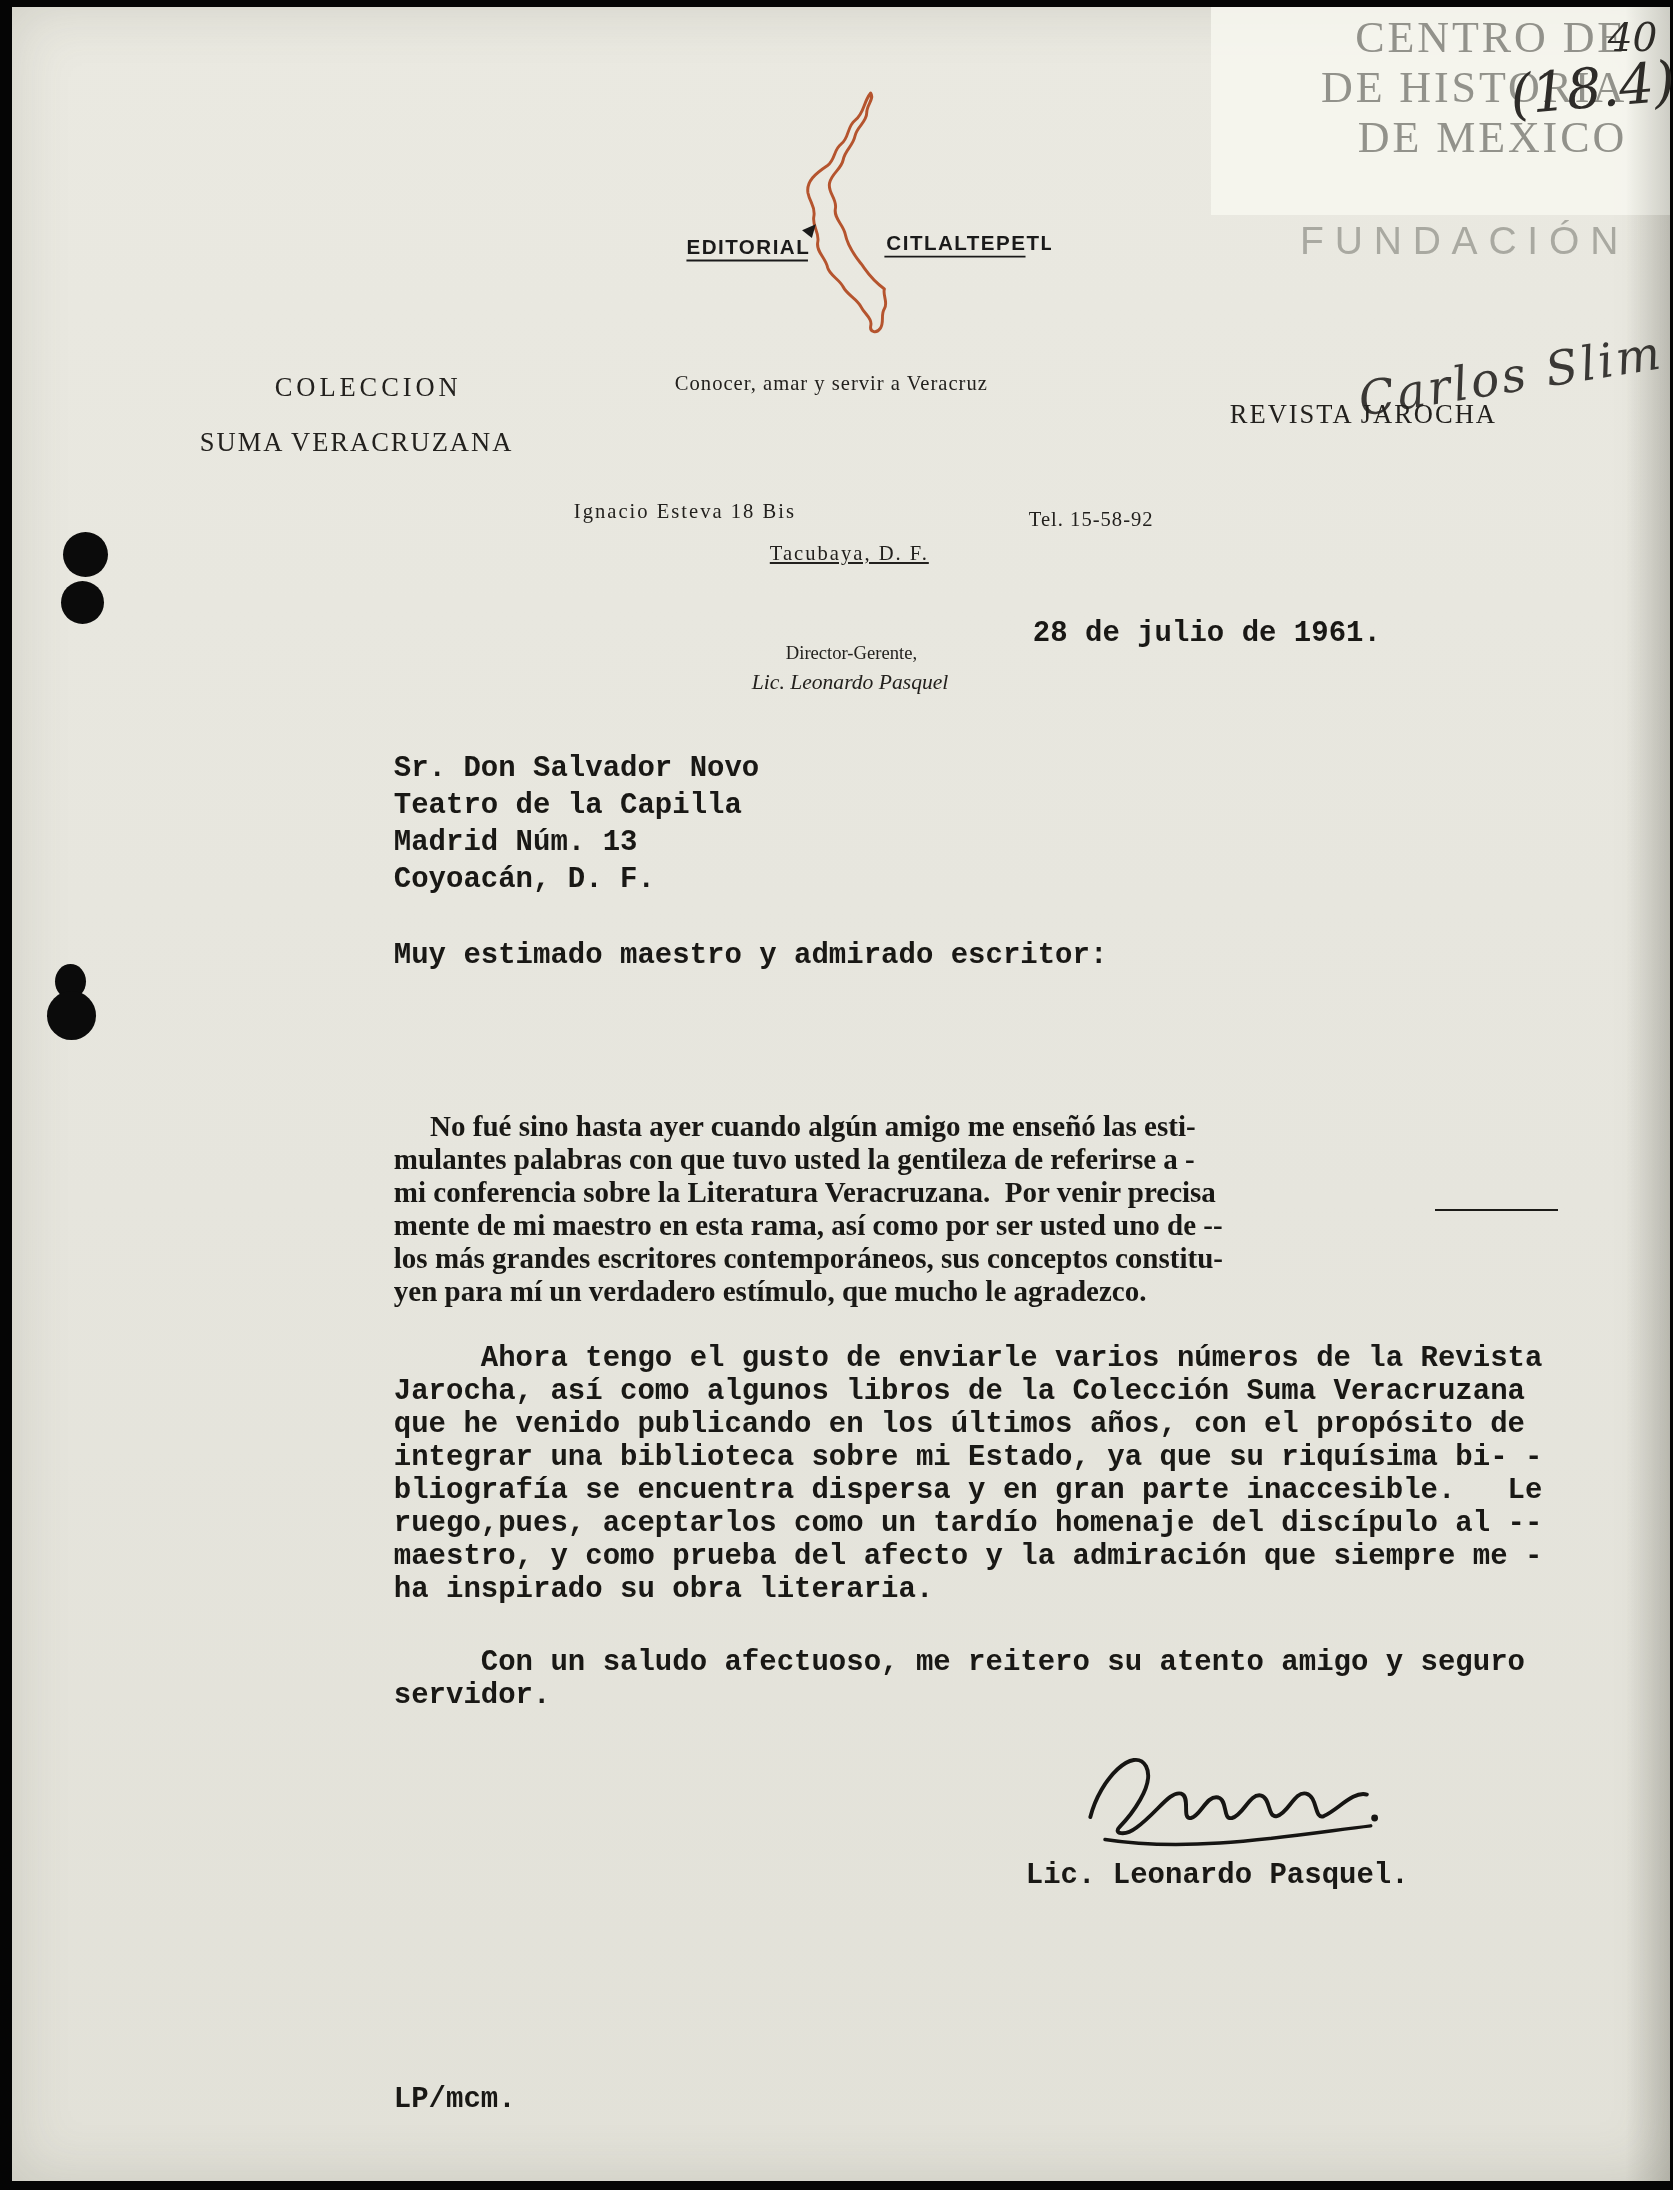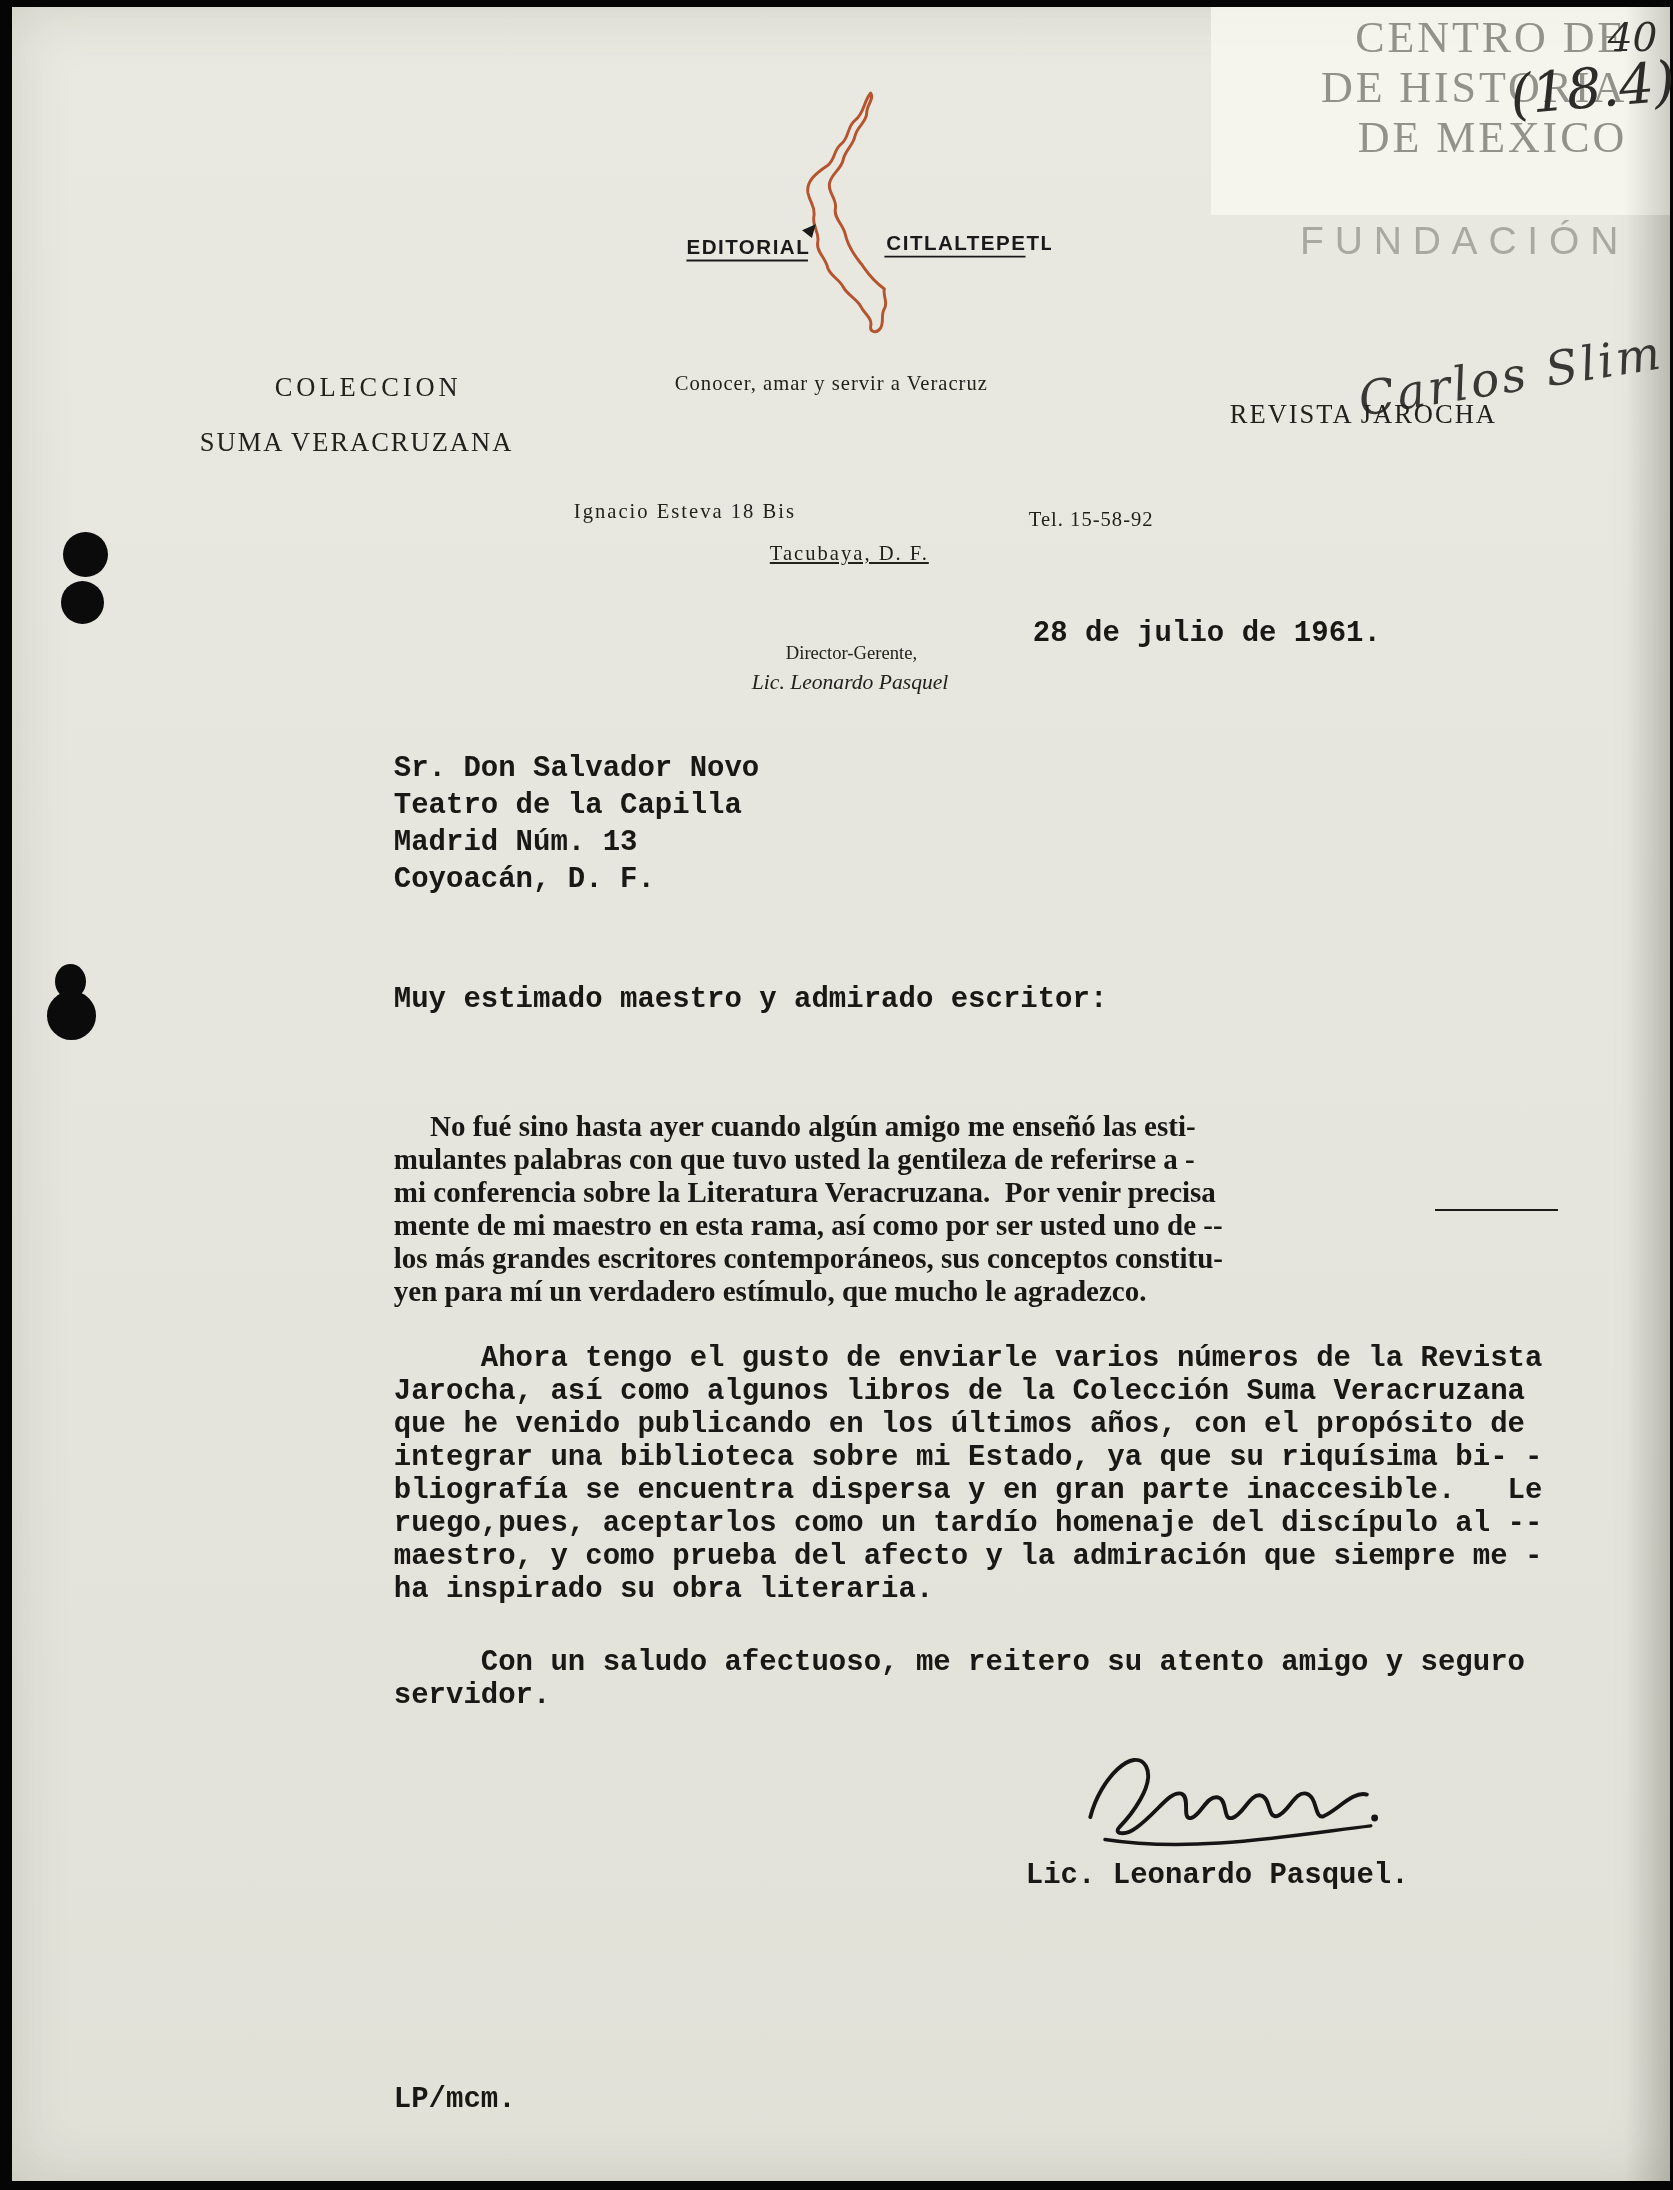--- a/index.html
+++ b/index.html
@@ -65,21 +65,21 @@
     <div class="abs serif" style="left:1017px;top:477px;font-size:20.6px;letter-spacing:1px;margin-top:24px;">Tel.  15-58-92</div>
     <div class="abs serif" style="left:758px;top:535px;font-size:20.6px;letter-spacing:2px;text-decoration:underline;">Tacubaya,  D.  F.</div>
     <div class="abs serif" style="left:774px;top:635px;font-size:18.6px;">Director-Gerente,</div>
     <div class="abs serif" style="left:740px;top:663px;font-size:21.6px;font-style:italic;">Lic. Leonardo Pasquel</div>
 
     <div class="abs mono" style="left:1021px;top:610px;">28 de julio de 1961.</div>
     <pre class="abs mono" style="left:382px;top:743px;line-height:37px;">Sr. Don Salvador Novo
 Teatro de la Capilla
 Madrid Núm. 13
 Coyoacán, D. F.</pre>
-    <div class="abs mono" style="left:382px;top:976px;">Muy estimado maestro y admirado escritor:</div>
+    <div class="abs mono" style="left:382px;top:932px;">Muy estimado maestro y admirado escritor:</div>
     <pre class="abs mono" style="left:382px;top:1103px;line-height:33px;font-family:Liberation Serif, serif;">     No fué sino hasta ayer cuando algún amigo me enseñó las esti-
 mulantes palabras con que tuvo usted la gentileza de referirse a -
 mi conferencia sobre la Literatura Veracruzana.  Por venir precisa
 mente de mi maestro en esta rama, así como por ser usted uno de --
 los más grandes escritores contemporáneos, sus conceptos constitu-
 yen para mí un verdadero estímulo, que mucho le agradezco.</pre>
     <div class="abs" style="left:1423px;top:1202px;width:123px;height:2px;background:#1c1b18;"></div>
     <pre class="abs mono" style="left:382px;top:1335px;line-height:33px;">     Ahora tengo el gusto de enviarle varios números de la Revista
 Jarocha, así como algunos libros de la Colección Suma Veracruzana
 que he venido publicando en los últimos años, con el propósito de

